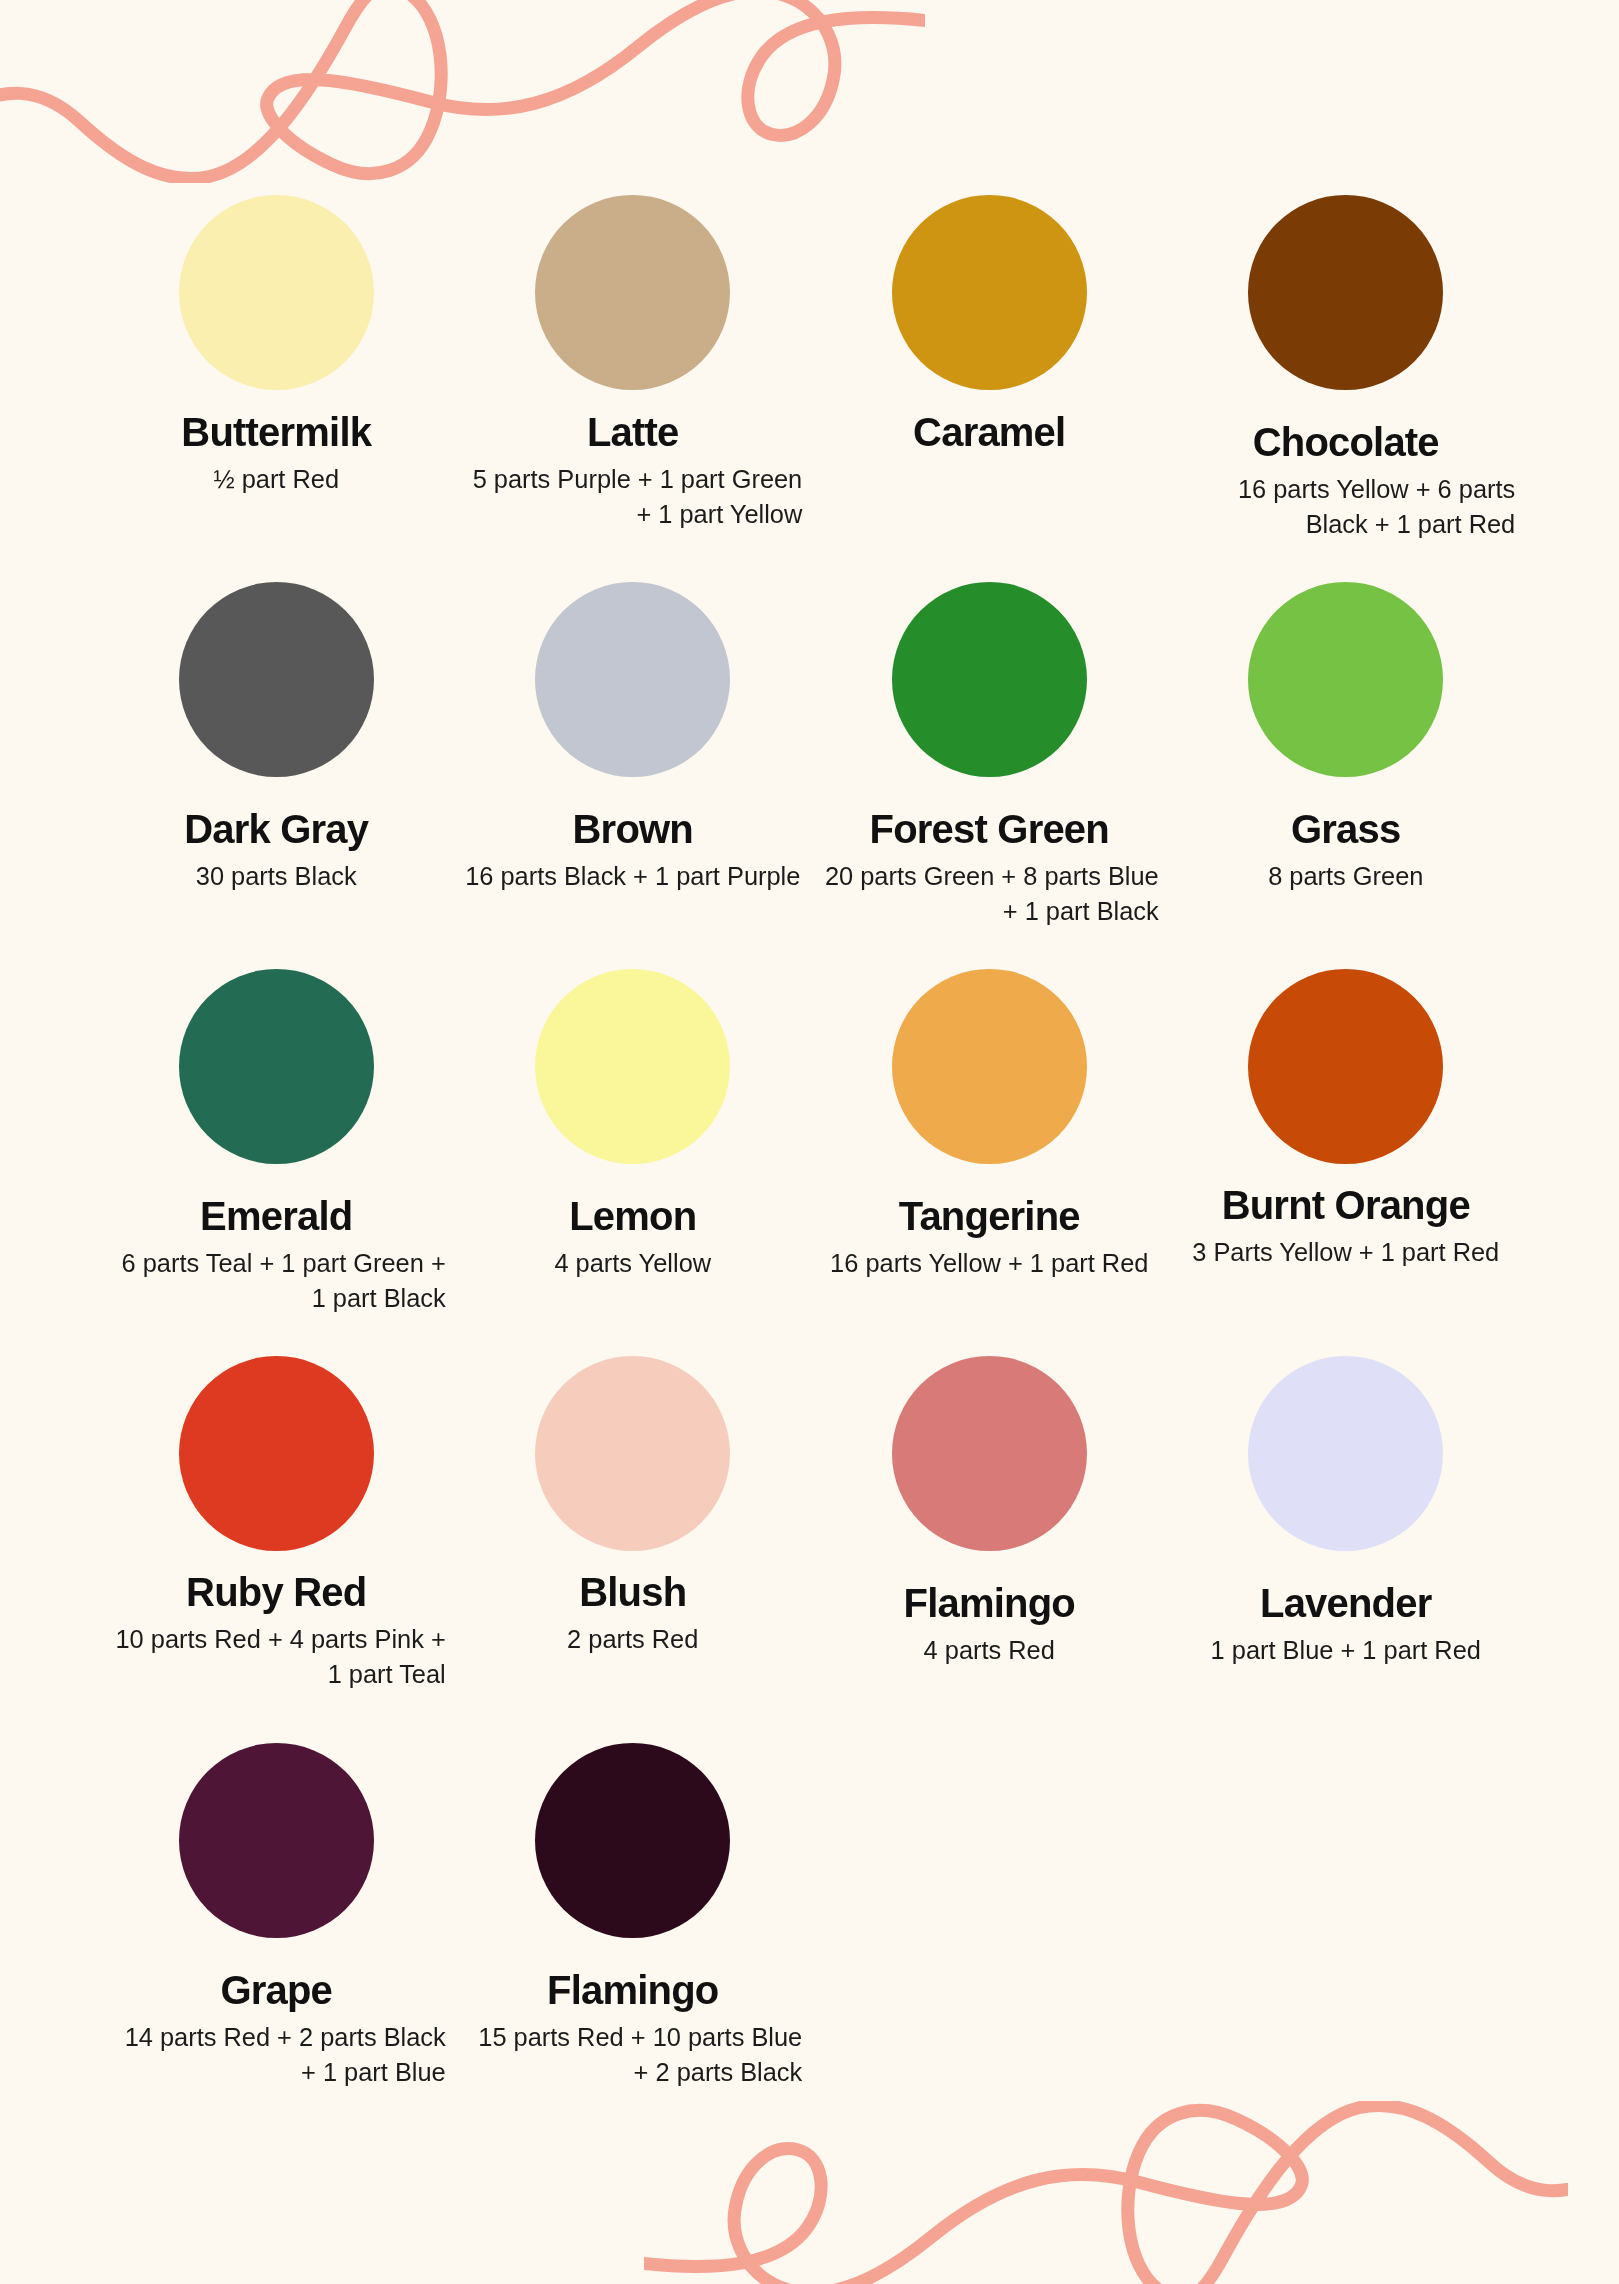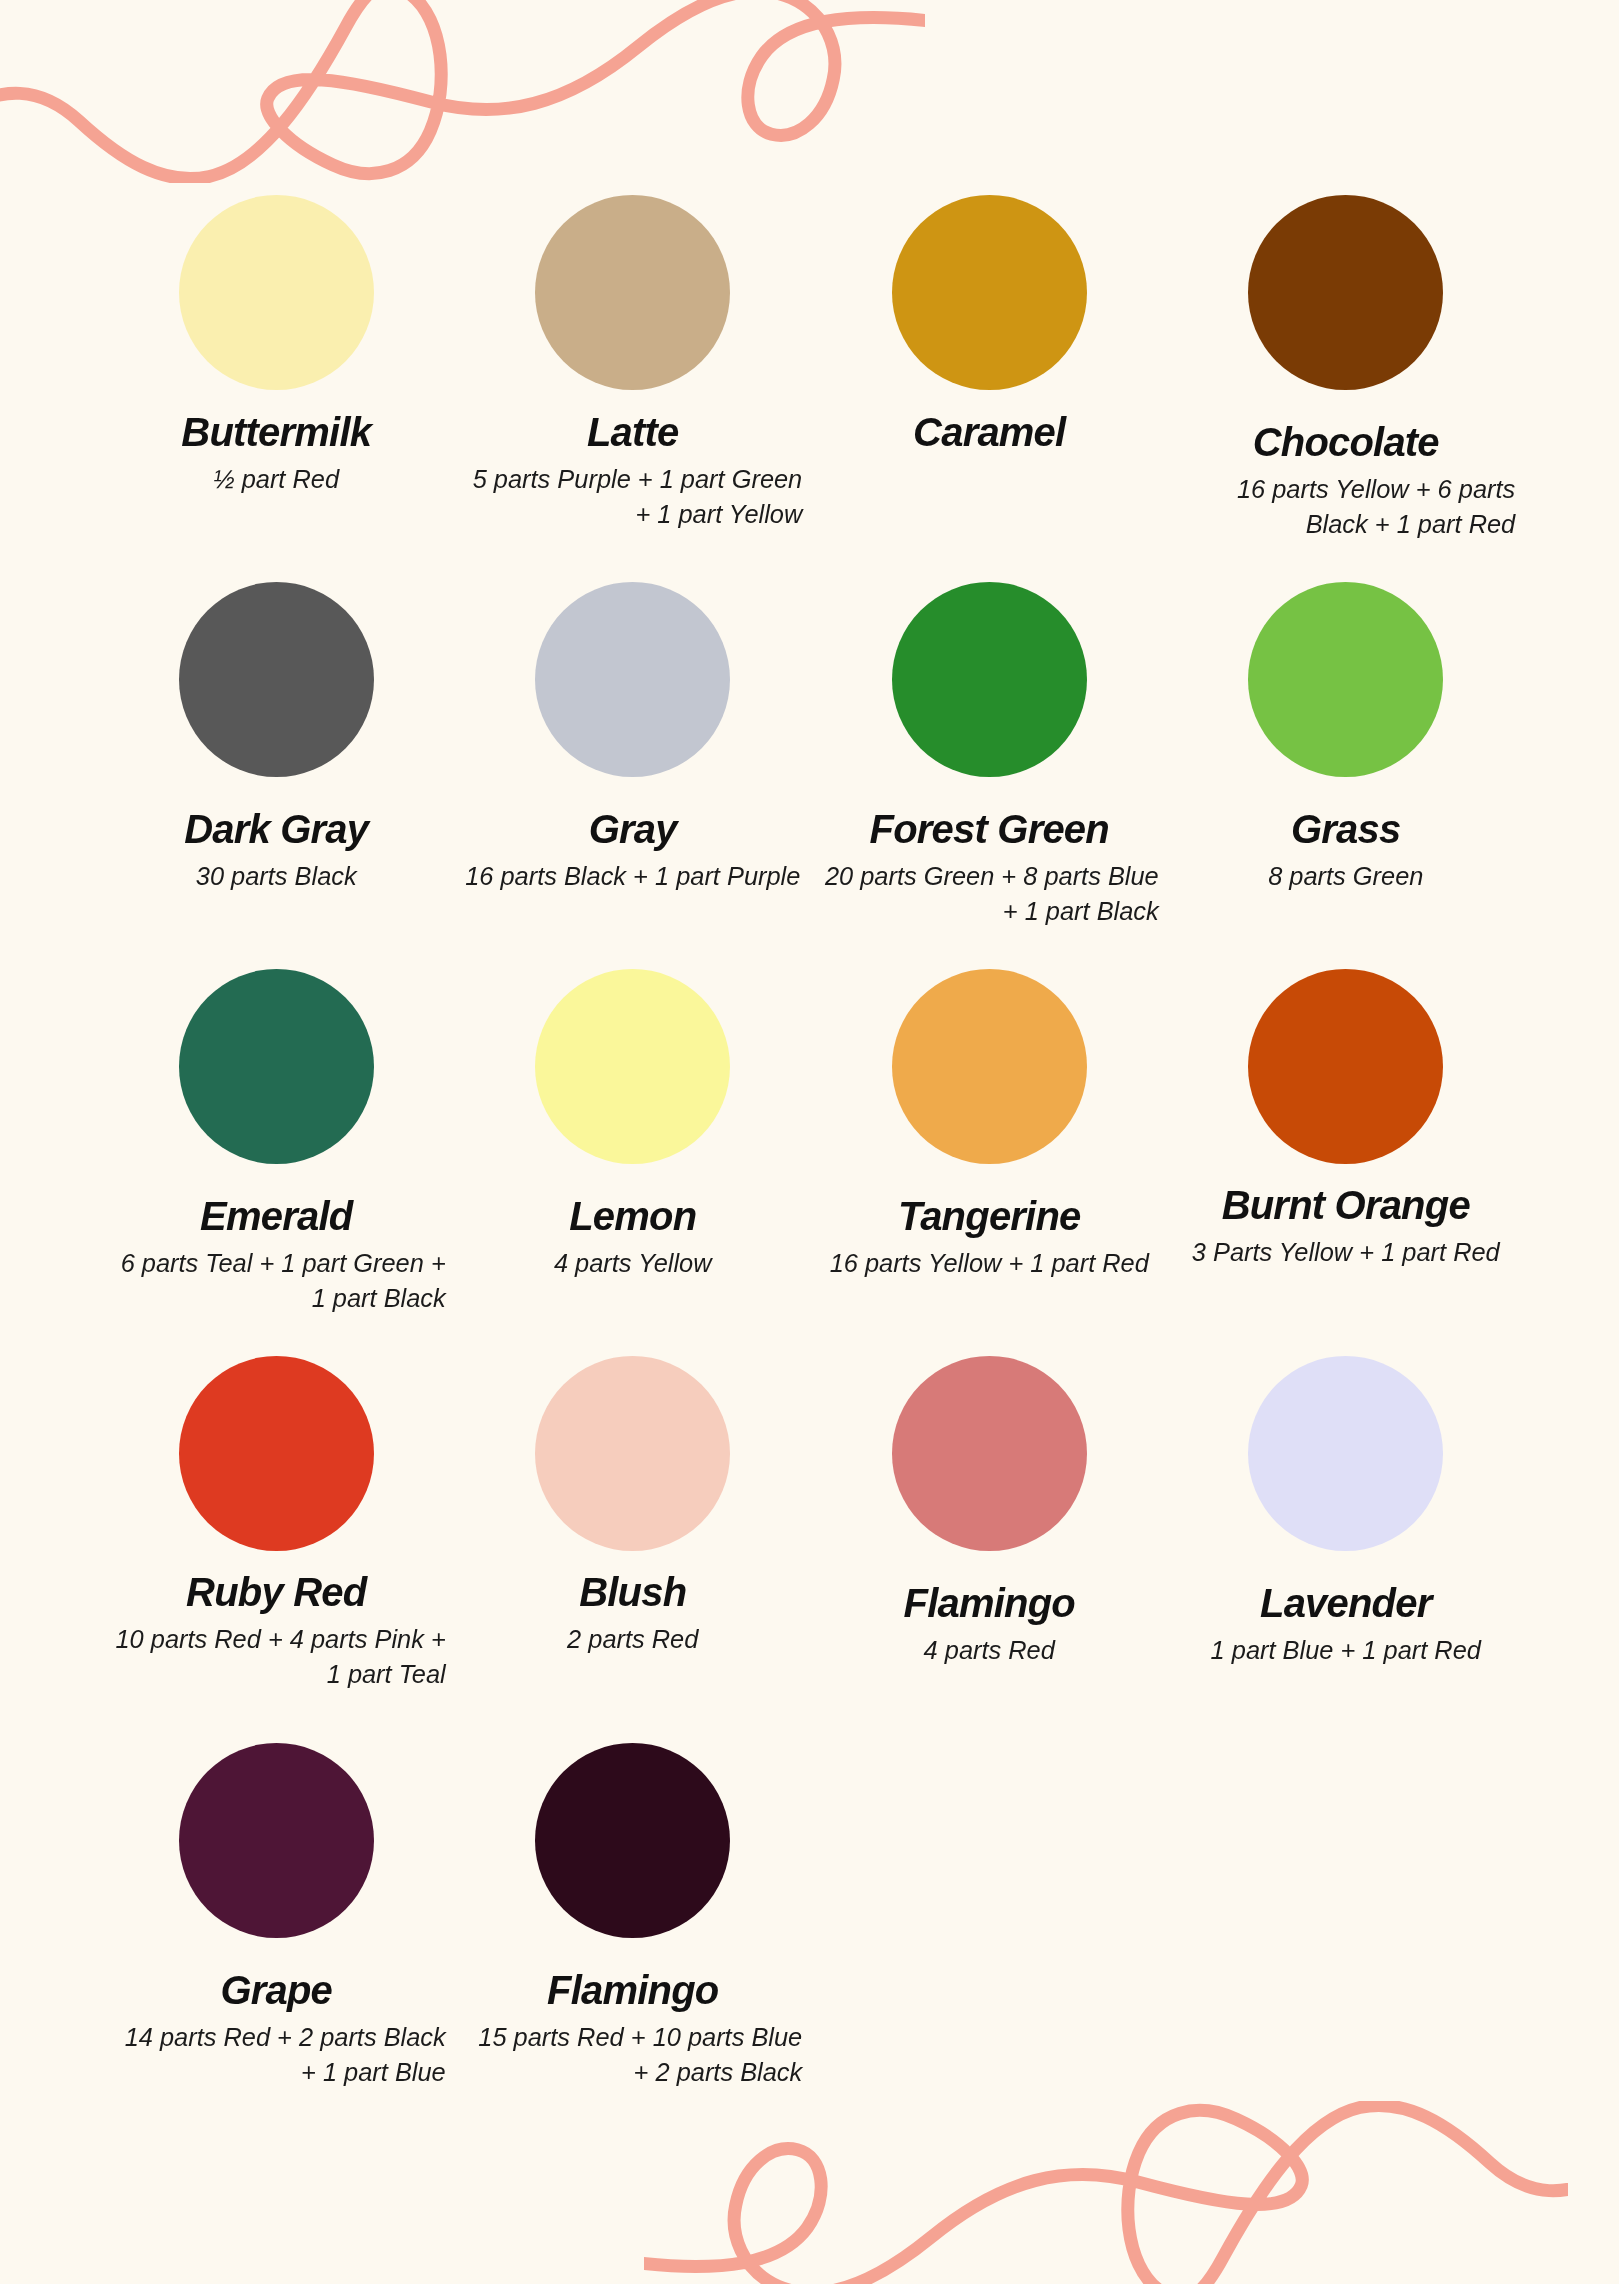--- a/index.html
+++ b/index.html
@@ -15,21 +15,20 @@
     overflow: hidden;
     position: relative;
   }
 
   .page {
     position: relative;
     width: 1568px;
     height: 2284px;
     background: #FDF9F0;
     overflow: hidden;
-    font-style: italic;
   }
 
   
   .squiggle {
     position: absolute;
     pointer-events: none;
   }
   .squiggle-top {
     top: -11.7px;
     left: -19.5px;
@@ -168,21 +167,21 @@
     </div>
 
     <div class="swatch-cell row-2">
       <div class="swatch-disc" style="background:#585858"></div>
       <div class="swatch-name">Dark Gray</div>
       <div class="swatch-recipe">30 parts Black</div>
     </div>
 
     <div class="swatch-cell row-2">
       <div class="swatch-disc" style="background:#C2C6D0"></div>
-      <div class="swatch-name">Gray</div>
+      <div class="swatch-name">Brown</div>
       <div class="swatch-recipe">16 parts Black + 1 part Purple</div>
     </div>
 
     <div class="swatch-cell row-2">
       <div class="swatch-disc" style="background:#268D2B"></div>
       <div class="swatch-name">Forest Green</div>
       <div class="swatch-recipe">20 parts Green + 8 parts Blue + 1 part Black</div>
     </div>
 
     <div class="swatch-cell row-3">

